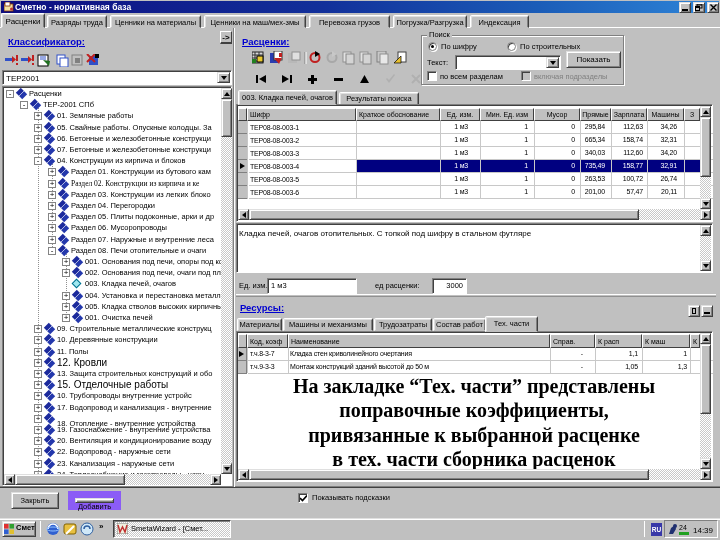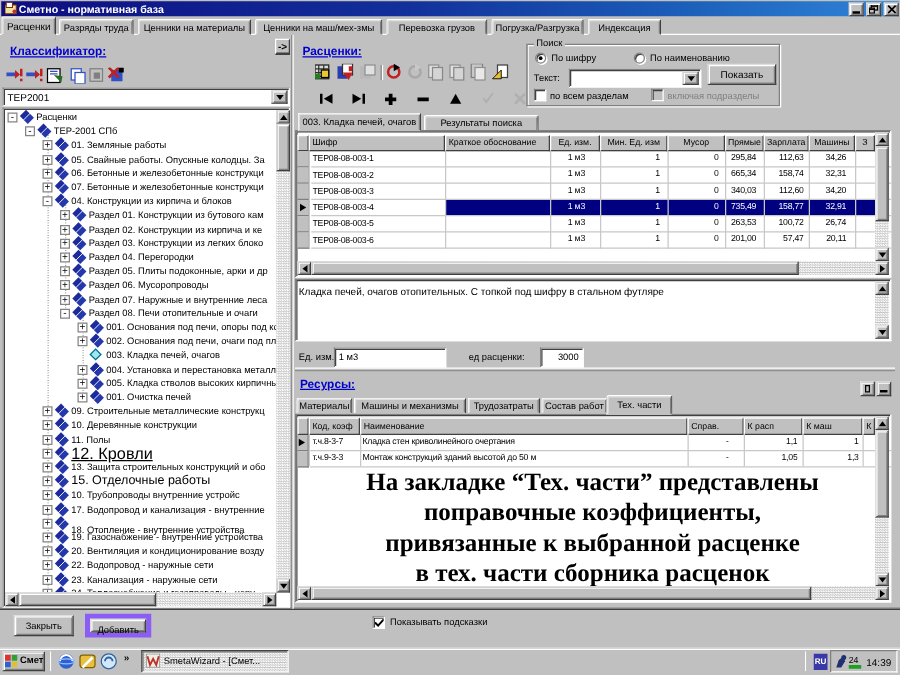--- a/index.html
+++ b/index.html
@@ -116,21 +116,21 @@
 <div style="position:absolute;left:41px;top:57.0px;width:9px;height:9px;background:linear-gradient(90deg,#1c2a9c 42%,#f4f6ff 48%,#2438ac 54%);transform:rotate(45deg) scale(1,.78);"></div>
 <div style="position:absolute;left:53px;top:57.0px;font-size:7.5px;line-height:10px;white-space:nowrap;">07. Бетонные и железобетонные конструкци</div>
 <div style="position:absolute;left:30px;top:69.2px;width:8px;height:8px;border:1px solid #848484;background:#fff;font-size:8px;line-height:6px;text-align:center;color:#000;">-</div>
 <div style="position:absolute;left:41px;top:68.2px;width:9px;height:9px;background:linear-gradient(90deg,#1c2a9c 42%,#f4f6ff 48%,#2438ac 54%);transform:rotate(45deg) scale(1,.78);"></div>
 <div style="position:absolute;left:53px;top:68.2px;font-size:7.5px;line-height:10px;white-space:nowrap;">04. Конструкции из кирпича и блоков</div>
 <div style="position:absolute;left:44px;top:80.4px;width:8px;height:8px;border:1px solid #848484;background:#fff;font-size:8px;line-height:6px;text-align:center;color:#000;">+</div>
 <div style="position:absolute;left:55px;top:79.4px;width:9px;height:9px;background:linear-gradient(90deg,#1c2a9c 42%,#f4f6ff 48%,#2438ac 54%);transform:rotate(45deg) scale(1,.78);"></div>
 <div style="position:absolute;left:67px;top:79.4px;font-size:7.5px;line-height:10px;white-space:nowrap;">Раздел 01. Конструкции из бутового кам</div>
 <div style="position:absolute;left:44px;top:91.6px;width:8px;height:8px;border:1px solid #848484;background:#fff;font-size:8px;line-height:6px;text-align:center;color:#000;">+</div>
 <div style="position:absolute;left:55px;top:90.6px;width:9px;height:9px;background:linear-gradient(90deg,#1c2a9c 42%,#f4f6ff 48%,#2438ac 54%);transform:rotate(45deg) scale(1,.78);"></div>
-<div style="position:absolute;left:67px;top:90.6px;font-size:7.5px;line-height:10px;white-space:nowrap;">Раздел 02. Конструкции из кирпича и ке</div>
+<div style="position:absolute;left:67px;top:90.6px;font-size:7.5px;line-height:10px;white-space:nowrap;font-family:Liberation Serif, serif;">Раздел 02. Конструкции из кирпича и ке</div>
 <div style="position:absolute;left:44px;top:102.8px;width:8px;height:8px;border:1px solid #848484;background:#fff;font-size:8px;line-height:6px;text-align:center;color:#000;">+</div>
 <div style="position:absolute;left:55px;top:101.8px;width:9px;height:9px;background:linear-gradient(90deg,#1c2a9c 42%,#f4f6ff 48%,#2438ac 54%);transform:rotate(45deg) scale(1,.78);"></div>
 <div style="position:absolute;left:67px;top:101.8px;font-size:7.5px;line-height:10px;white-space:nowrap;">Раздел 03. Конструкции из легких блоко</div>
 <div style="position:absolute;left:44px;top:114.0px;width:8px;height:8px;border:1px solid #848484;background:#fff;font-size:8px;line-height:6px;text-align:center;color:#000;">+</div>
 <div style="position:absolute;left:55px;top:113.0px;width:9px;height:9px;background:linear-gradient(90deg,#1c2a9c 42%,#f4f6ff 48%,#2438ac 54%);transform:rotate(45deg) scale(1,.78);"></div>
 <div style="position:absolute;left:67px;top:113.0px;font-size:7.5px;line-height:10px;white-space:nowrap;">Раздел 04. Перегородки</div>
 <div style="position:absolute;left:44px;top:125.2px;width:8px;height:8px;border:1px solid #848484;background:#fff;font-size:8px;line-height:6px;text-align:center;color:#000;">+</div>
 <div style="position:absolute;left:55px;top:124.2px;width:9px;height:9px;background:linear-gradient(90deg,#1c2a9c 42%,#f4f6ff 48%,#2438ac 54%);transform:rotate(45deg) scale(1,.78);"></div>
 <div style="position:absolute;left:67px;top:124.2px;font-size:7.5px;line-height:10px;white-space:nowrap;">Раздел 05. Плиты подоконные, арки и др</div>
 <div style="position:absolute;left:44px;top:136.4px;width:8px;height:8px;border:1px solid #848484;background:#fff;font-size:8px;line-height:6px;text-align:center;color:#000;">+</div>
@@ -163,21 +163,21 @@
 <div style="position:absolute;left:41px;top:236.2px;width:9px;height:9px;background:linear-gradient(90deg,#1c2a9c 42%,#f4f6ff 48%,#2438ac 54%);transform:rotate(45deg) scale(1,.78);"></div>
 <div style="position:absolute;left:53px;top:236.2px;font-size:7.5px;line-height:10px;white-space:nowrap;">09. Строительные металлические конструкц</div>
 <div style="position:absolute;left:30px;top:248.4px;width:8px;height:8px;border:1px solid #848484;background:#fff;font-size:8px;line-height:6px;text-align:center;color:#000;">+</div>
 <div style="position:absolute;left:41px;top:247.4px;width:9px;height:9px;background:linear-gradient(90deg,#1c2a9c 42%,#f4f6ff 48%,#2438ac 54%);transform:rotate(45deg) scale(1,.78);"></div>
 <div style="position:absolute;left:53px;top:247.4px;font-size:7.5px;line-height:10px;white-space:nowrap;">10. Деревянные конструкции</div>
 <div style="position:absolute;left:30px;top:259.6px;width:8px;height:8px;border:1px solid #848484;background:#fff;font-size:8px;line-height:6px;text-align:center;color:#000;">+</div>
 <div style="position:absolute;left:41px;top:258.6px;width:9px;height:9px;background:linear-gradient(90deg,#1c2a9c 42%,#f4f6ff 48%,#2438ac 54%);transform:rotate(45deg) scale(1,.78);"></div>
 <div style="position:absolute;left:53px;top:258.6px;font-size:7.5px;line-height:10px;white-space:nowrap;">11. Полы</div>
 <div style="position:absolute;left:30px;top:270.8px;width:8px;height:8px;border:1px solid #848484;background:#fff;font-size:8px;line-height:6px;text-align:center;color:#000;">+</div>
 <div style="position:absolute;left:41px;top:269.8px;width:9px;height:9px;background:linear-gradient(90deg,#1c2a9c 42%,#f4f6ff 48%,#2438ac 54%);transform:rotate(45deg) scale(1,.78);"></div>
-<div style="position:absolute;left:53px;top:269.8px;font-size:13px;line-height:10px;white-space:nowrap;text-decoration:underline;">12. Кровли</div>
+<div style="position:absolute;left:53px;top:269.8px;font-size:10px;line-height:10px;white-space:nowrap;">12. Кровли</div>
 <div style="position:absolute;left:30px;top:282.0px;width:8px;height:8px;border:1px solid #848484;background:#fff;font-size:8px;line-height:6px;text-align:center;color:#000;">+</div>
 <div style="position:absolute;left:41px;top:281.0px;width:9px;height:9px;background:linear-gradient(90deg,#1c2a9c 42%,#f4f6ff 48%,#2438ac 54%);transform:rotate(45deg) scale(1,.78);"></div>
 <div style="position:absolute;left:53px;top:281.0px;font-size:7.5px;line-height:10px;white-space:nowrap;">13. Защита строительных конструкций и обо</div>
 <div style="position:absolute;left:30px;top:293.2px;width:8px;height:8px;border:1px solid #848484;background:#fff;font-size:8px;line-height:6px;text-align:center;color:#000;">+</div>
 <div style="position:absolute;left:41px;top:292.2px;width:9px;height:9px;background:linear-gradient(90deg,#1c2a9c 42%,#f4f6ff 48%,#2438ac 54%);transform:rotate(45deg) scale(1,.78);"></div>
 <div style="position:absolute;left:53px;top:292.2px;font-size:10px;line-height:10px;white-space:nowrap;">15. Отделочные работы</div>
 <div style="position:absolute;left:30px;top:304.4px;width:8px;height:8px;border:1px solid #848484;background:#fff;font-size:8px;line-height:6px;text-align:center;color:#000;">+</div>
 <div style="position:absolute;left:41px;top:303.4px;width:9px;height:9px;background:linear-gradient(90deg,#1c2a9c 42%,#f4f6ff 48%,#2438ac 54%);transform:rotate(45deg) scale(1,.78);"></div>
 <div style="position:absolute;left:53px;top:303.4px;font-size:7.5px;line-height:10px;white-space:nowrap;">10. Трубопроводы внутренние устройс</div>
 <div style="position:absolute;left:30px;top:315.6px;width:8px;height:8px;border:1px solid #848484;background:#fff;font-size:8px;line-height:6px;text-align:center;color:#000;">+</div>
@@ -290,33 +290,33 @@
 <g fill="#b0b0b0" transform="translate(156,0)">
       <path d="M0 1 L8 9 M8 1 L0 9" stroke="#b0b0b0" stroke-width="2"></path>
     </g>
 </svg>
 <div class="ab" style="left:421px;top:35px;width:203px;height:50px;border:1px solid #808080;box-shadow:inset 1px 1px 0 #fff, 1px 1px 0 #fff;"></div>
 <div class="ab t7" style="left:427px;top:30px;background:#c0c0c0;padding:0 2px;">Поиск</div>
 <div class="ab" style="left:428px;top:42px;width:9px;height:9px;border-radius:50%;background:#fff;border:1px solid #808080;box-shadow:inset 1px 1px 0 #404040, 1px 1px 0 #fff;"></div>
 <div class="ab" style="left:431px;top:45px;width:3px;height:3px;border-radius:50%;background:#000;"></div>
 <div class="ab t7" style="left:441px;top:42px;">По шифру</div>
 <div class="ab" style="left:507px;top:42px;width:9px;height:9px;border-radius:50%;background:#fff;border:1px solid #808080;box-shadow:inset 1px 1px 0 #404040, 1px 1px 0 #fff;"></div>
-<div class="ab t7" style="left:520px;top:42px;">По наименованию</div>
+<div class="ab t7" style="left:520px;top:42px;">По строительных</div>
 <div class="ab t7" style="left:427px;top:58px;">Текст:</div>
 <div class="ab sunkw" style="left:455px;top:55px;width:106px;height:15px;"></div>
 <div class="sbbtn" style="left:546px;top:57px;width:13px;height:11px;">
     <div class="arr ad"></div>
   </div>
 <div class="ab raised" style="left:566px;top:51px;width:55px;height:17px;font-size:8px;text-align:center;line-height:15px;">Показать</div>
 <div class="ab sunkw" style="left:427px;top:71px;width:10px;height:10px;"></div>
 <div class="ab t7" style="left:440px;top:72px;">по всем разделам</div>
 <div class="ab sunkw" style="left:521px;top:71px;width:10px;height:10px;background:#c0c0c0;"></div>
 <div class="ab t7" style="left:534px;top:72px;color:#808080;">включая подразделы</div>
 <div class="tab" style="left:238px;top:90px;width:99px;height:15px;line-height:14px;z-index:5;">003. Кладка печей, очагов</div>
-<div class="tab" style="left:339px;top:92px;width:92px;height:13px;line-height:12px;">Результаты поиска</div>
+<div class="tab" style="left:339px;top:92px;width:80px;height:13px;line-height:12px;">Результаты поиска</div>
 <div class="ab sunkw" style="left:236px;top:104px;width:477px;height:118px;"></div>
 <div class="gh" style="left:238px;top:108px;width:9px;height:13px;line-height:12px;"></div>
 <div class="gh" style="left:247px;top:108px;width:109px;height:13px;line-height:12px;">Шифр</div>
 <div class="gh" style="left:356px;top:108px;width:84px;height:13px;line-height:12px;">Краткое обоснование</div>
 <div class="gh" style="left:440px;top:108px;width:40px;height:13px;line-height:12px;text-align:center;padding-left:0;">Ед. изм.</div>
 <div class="gh" style="left:480px;top:108px;width:54px;height:13px;line-height:12px;text-align:center;padding-left:0;">Мин. Ед. изм</div>
 <div class="gh" style="left:534px;top:108px;width:46px;height:13px;line-height:12px;text-align:center;padding-left:0;">Мусор</div>
 <div class="gh" style="left:580px;top:108px;width:31px;height:13px;line-height:12px;text-align:center;padding-left:0;">Прямые</div>
 <div class="gh" style="left:611px;top:108px;width:36px;height:13px;line-height:12px;text-align:center;padding-left:0;">Зарплата</div>
 <div class="gh" style="left:647px;top:108px;width:37px;height:13px;line-height:12px;text-align:center;padding-left:0;">Машины</div>
@@ -472,21 +472,21 @@
   </div>
 <div class="ab dith" style="left:238px;top:469px;width:473px;height:11px;"></div>
 <div class="sbbtn" style="left:238px;top:469px;width:11px;height:11px;">
     <div class="arr al"></div>
   </div>
 <div class="ab raised" style="left:249px;top:469px;width:400px;height:11px;"></div>
 <div class="sbbtn" style="left:700px;top:469px;width:11px;height:11px;">
     <div class="arr ar"></div>
   </div>
 <div class="ab raised" style="left:11px;top:492px;width:48px;height:17px;font-size:7.5px;text-align:center;line-height:15px;">Закрыть</div>
-<div class="ab" style="left:68px;top:491px;width:53px;height:19px;border:4px solid #8b5cf6;">
+<div class="ab" style="left:68px;top:491px;width:53px;height:19px;border:7px solid #8b5cf6;">
     <div class="raised" style="width:100%;height:100%;font-size:7.5px;text-align:center;line-height:15px;">Добавить</div>
   </div>
 <div class="ab sunkw" style="left:298px;top:493px;width:10px;height:10px;"></div>
 <svg class="ab" style="left:300px;top:495px" width="7" height="7" viewBox="0 0 7 7">
     <path d="M0 3 L2.5 5.5 L7 0.5" stroke="#000" stroke-width="1.6" fill="none"></path>
   </svg>
 <div class="ab t7" style="left:312px;top:493px;">Показывать подсказки</div>
 <div class="ab" style="left:0px;top:518px;width:720px;height:22px;background:#c0c0c0;border-top:1px solid #dfdfdf;box-shadow:inset 0 1px 0 #fff;"></div>
 <div class="ab raised" style="left:2px;top:521px;width:34px;height:16px;"></div>
 <svg class="ab" style="left:4px;top:524px" width="10" height="10" viewBox="0 0 11 11">

